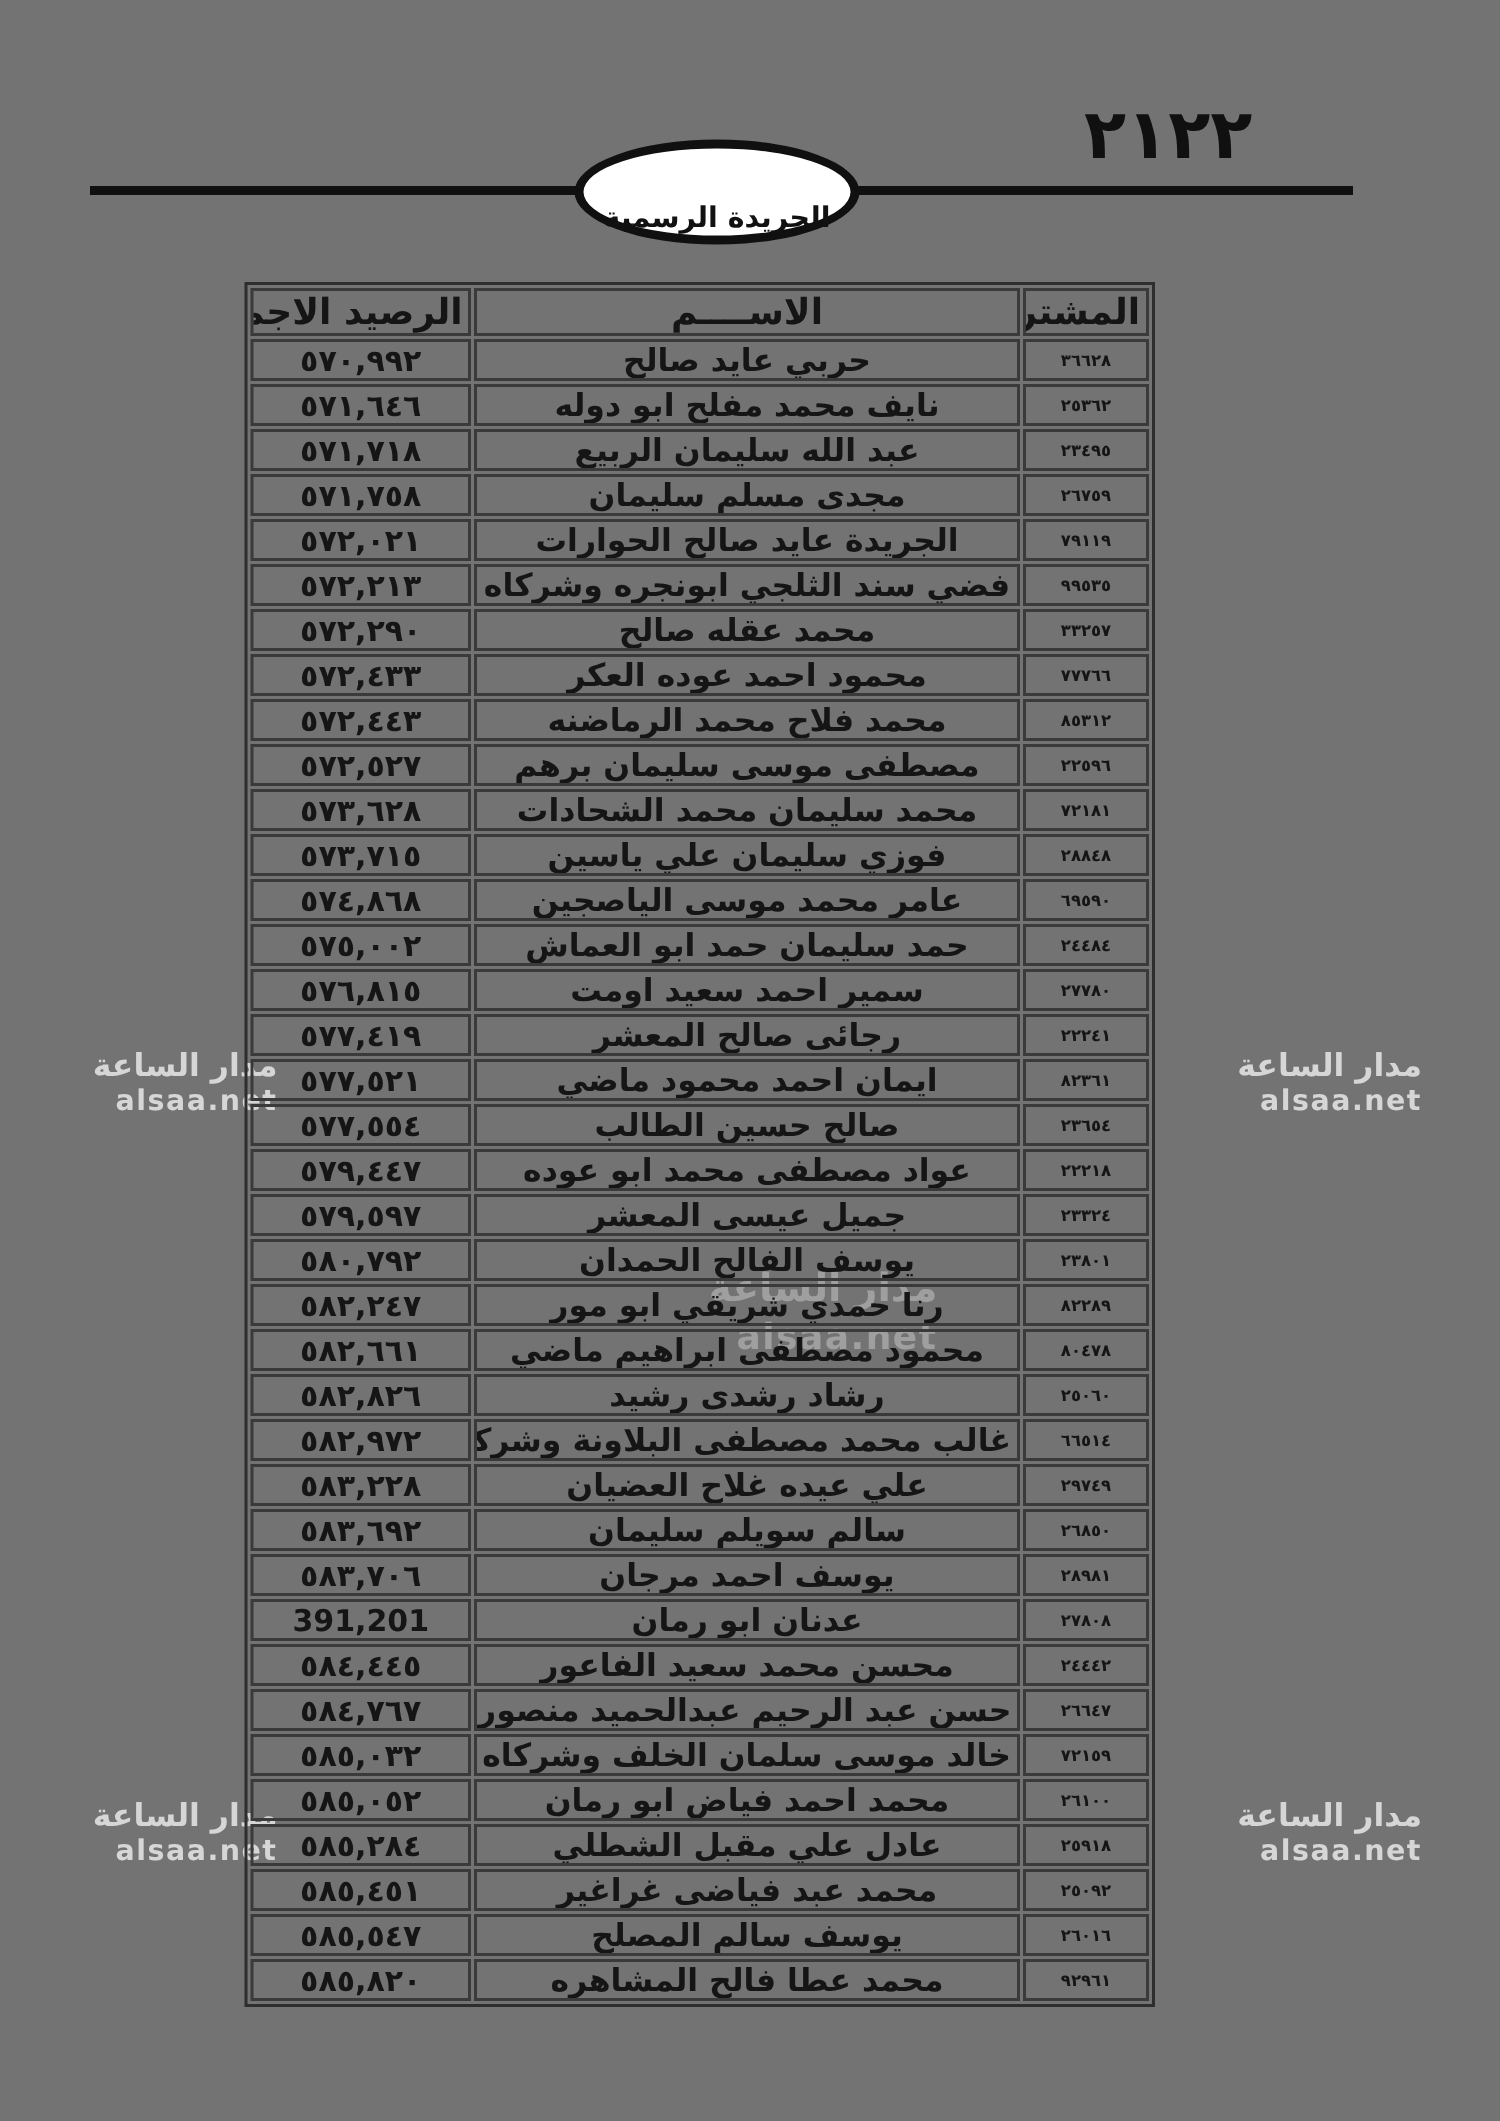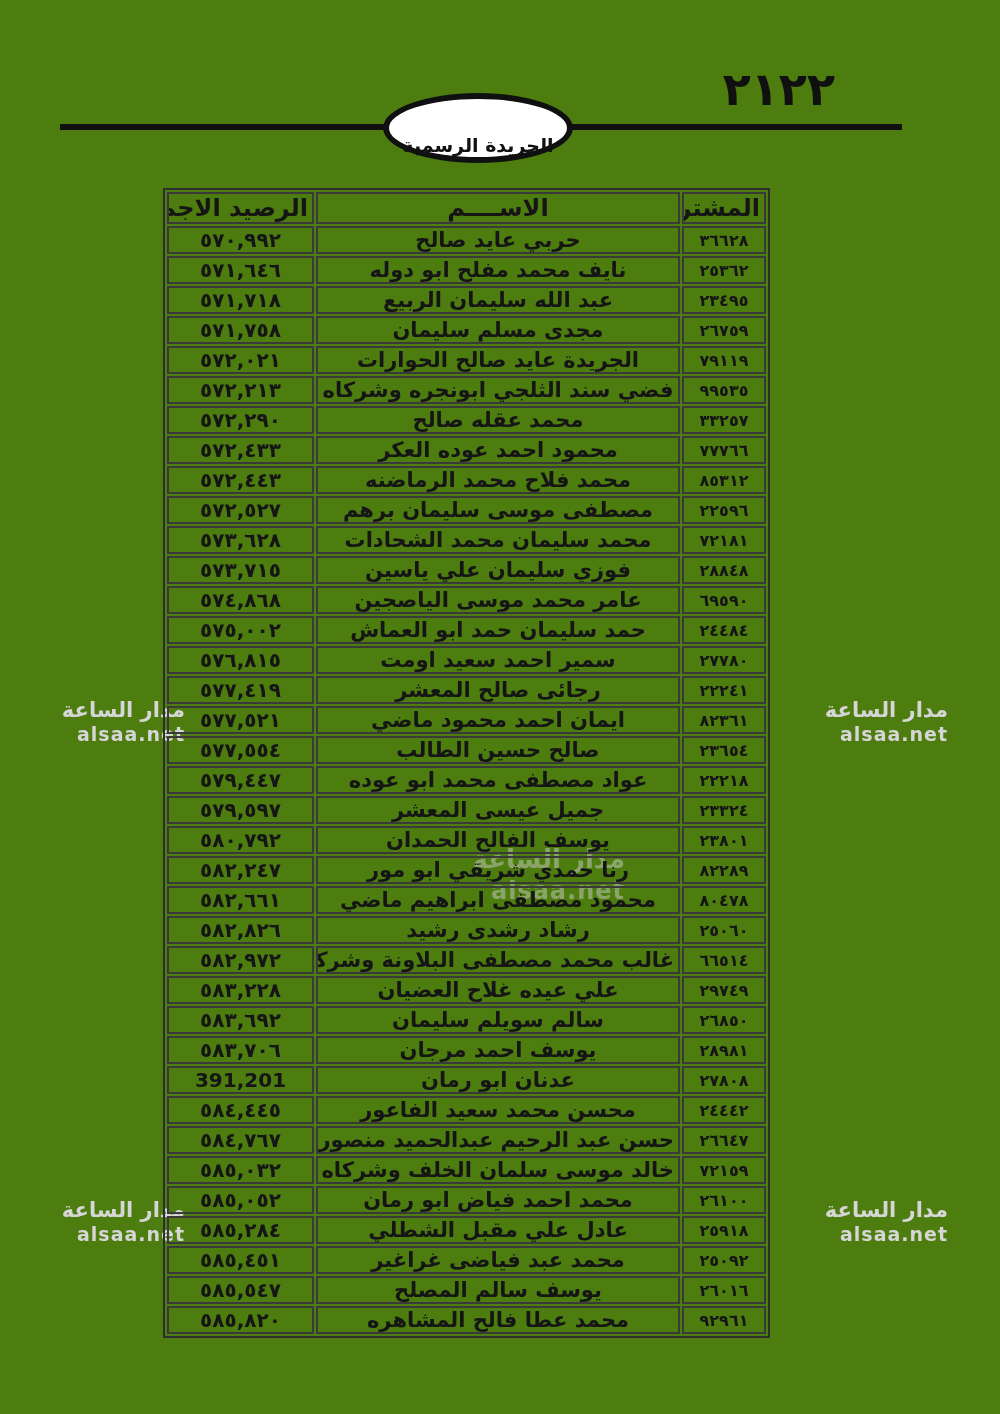--- a/index.html
+++ b/index.html
@@ -1,20 +1,20 @@
 <!DOCTYPE html>
 <html lang="ar"><head>
 <meta charset="utf-8">
 <style>
   html, body { margin: 0; padding: 0; background: #ffffff; }
   .page {
     position: relative;
     width: 1000px;
     height: 1414px;
-    background: #4d7c0f;
+    background: #737373;
     overflow: hidden;
     font-family: "DejaVu Sans", sans-serif;
     color: #111;
   }
   
   .page-number {
     position: absolute;
     top: 62px;
     right: 165px;
     font-size: 46px;
@@ -95,21 +95,21 @@
     white-space: nowrap;
     background: transparent;
     font-weight: bold;
     color: #151515;
   }
   table.gazette th { height: 27px; font-size: 24px; }
   table.gazette td { height: 21px; }
   .col-subscriber { width: 72px; }
   .col-name       { width: 352px; }
   .col-balance    { width: 135px; }
-  td.col-subscriber { font-size: 16px; }
+  td.col-subscriber { font-size: 11px; }
   td.col-name       { font-size: 21px; margin-top: 37px; }
   td.col-balance    { font-size: 20px; }
 </style>
 </head>
 <body>
 
 <div class="page">
 
   <div class="page-number">٢١٢٢</div>
   <div class="rule"></div>

